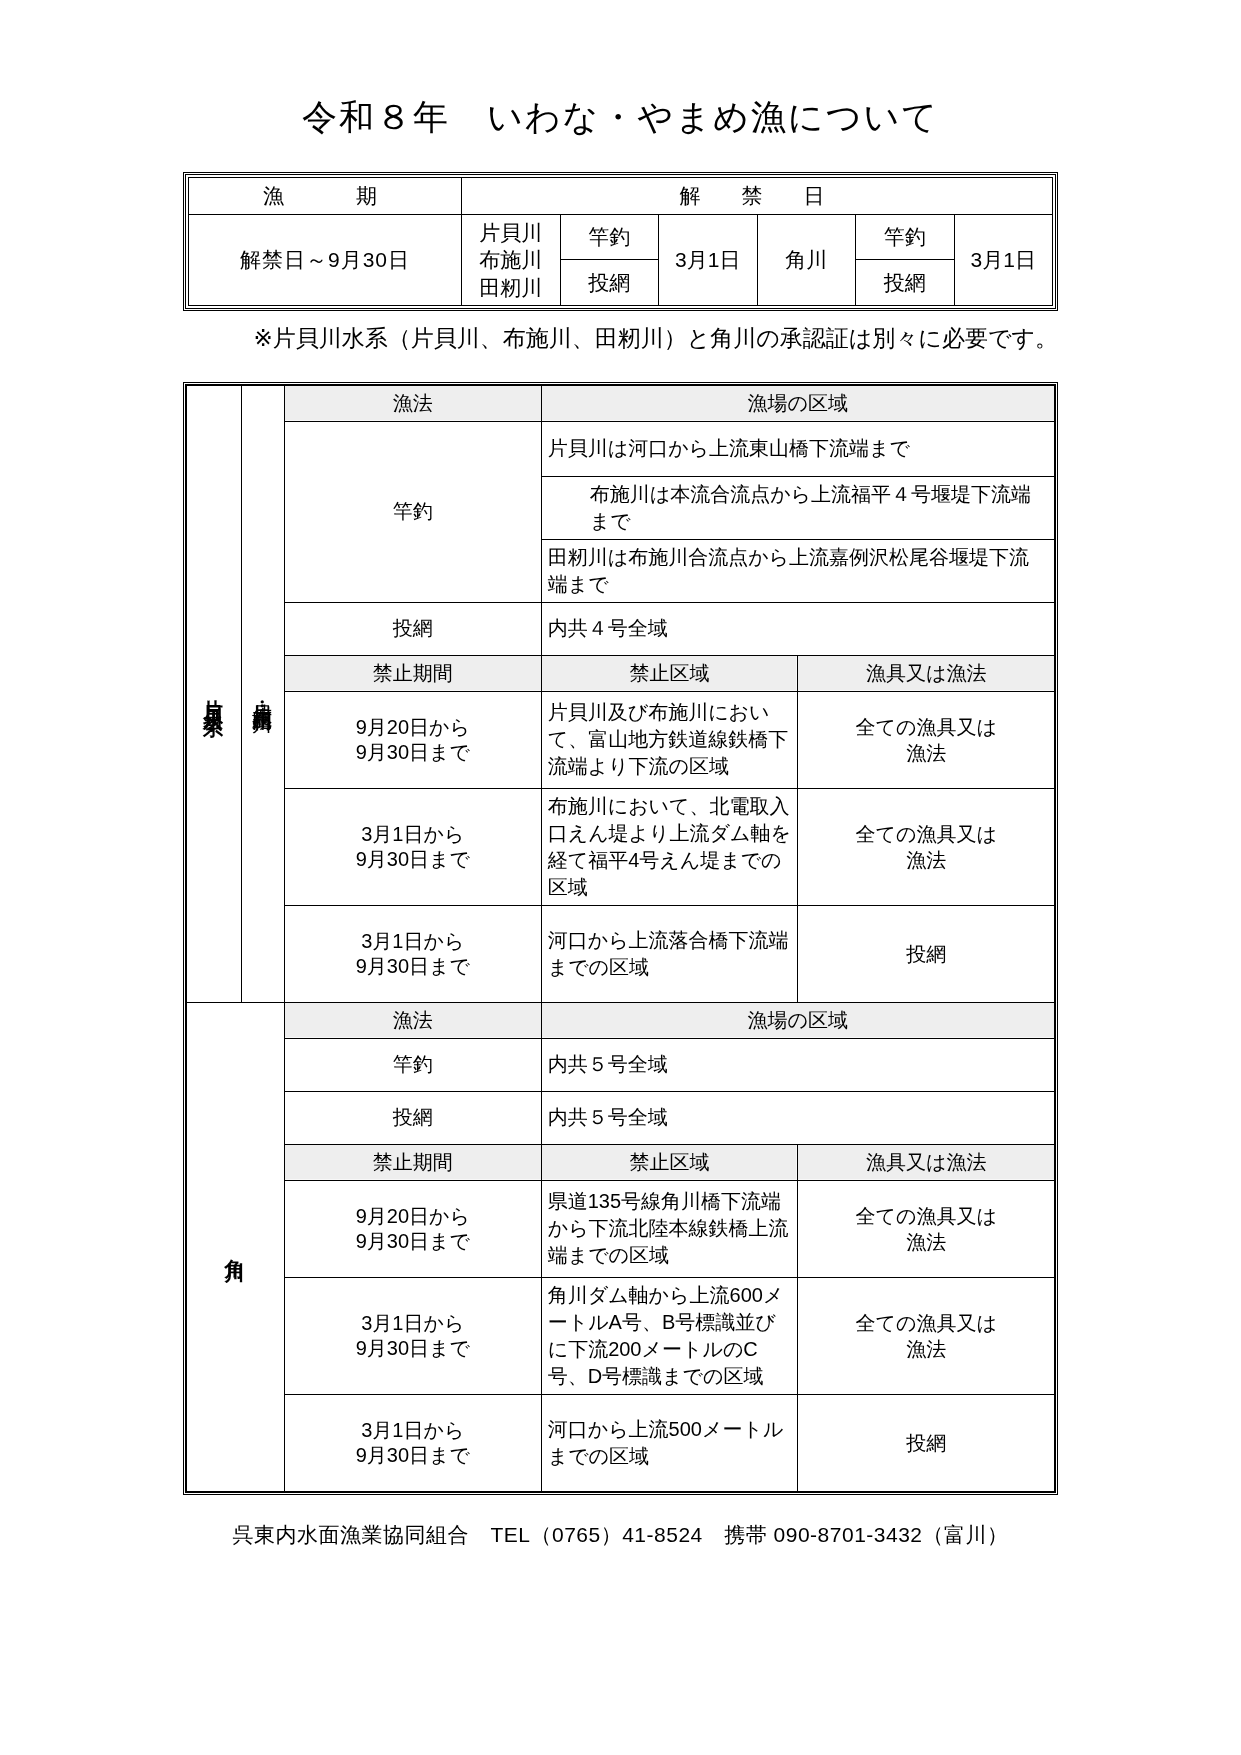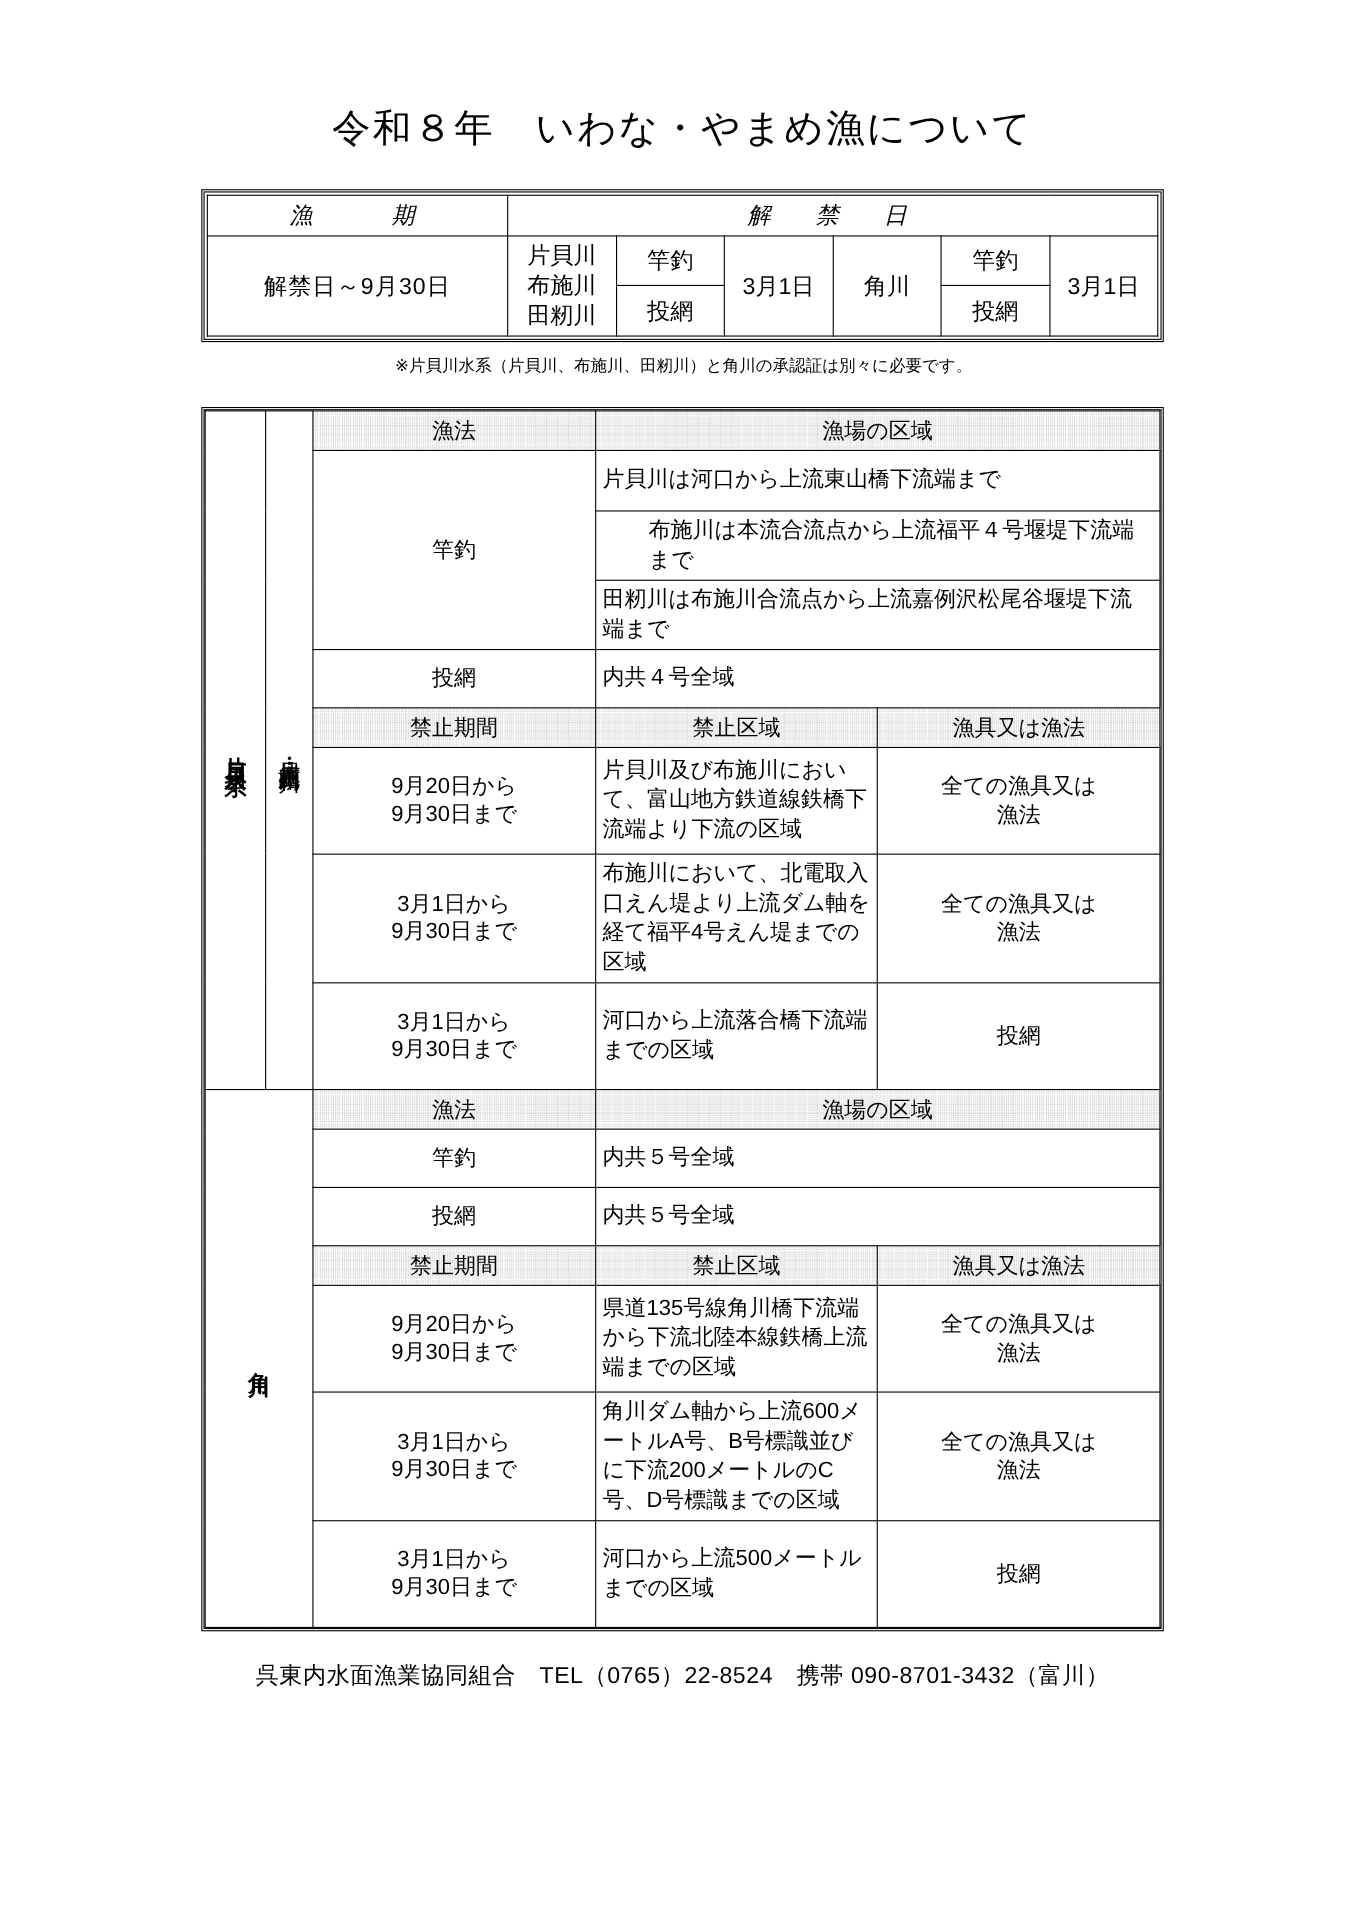--- a/index.html
+++ b/index.html
@@ -52,21 +52,20 @@
     text-align: center;
     vertical-align: middle;
     font-size: 21px;
     padding: 4px 2px;
   }
   td.th-wide {
     font-size: 22px;
     letter-spacing: 10px;
     padding: 9px 2px 9px 12px;
     font-weight: normal;
-    font-style: italic;
   }
   td.gyoki-val {
     font-size: 24px;
     padding: 10px 4px;
     letter-spacing: 1px;
   }
   td.river-names {
     font-size: 19px;
     line-height: 1.30;
     padding: 6px 2px;
@@ -81,22 +80,22 @@
     font-size: 20px;
   }
   td.kakugawa-cell {
     font-size: 20px;
   }
 
   
   .note {
     width: 875px;
     margin: 12px auto 0 auto;
-    font-size: 15px;
-    text-align: center;
+    font-size: 23px;
+    text-align: right;
     letter-spacing: 0px;
     padding-left: 2px;
     box-sizing: border-box;
   }
 
   
   .main-wrap {
     margin: 28px auto 0 auto;
     width: 875px;
     border: 3px double #000;
@@ -315,15 +314,15 @@
         <td class="period tall">3月1日から
 9月30日まで</td>
         <td class="zone tall">河口から上流500メートルまでの区域</td>
         <td class="gear tall">投網</td>
       </tr>
 
     </tbody>
       </table>
   </div>
 
-  <div class="footer">呉東内水面漁業協同組合　TEL（0765）22-8524　携帯 090-8701-3432（富川）</div>
+  <div class="footer">呉東内水面漁業協同組合　TEL（0765）41-8524　携帯 090-8701-3432（富川）</div>
 
 </div>
 
 </body></html>

